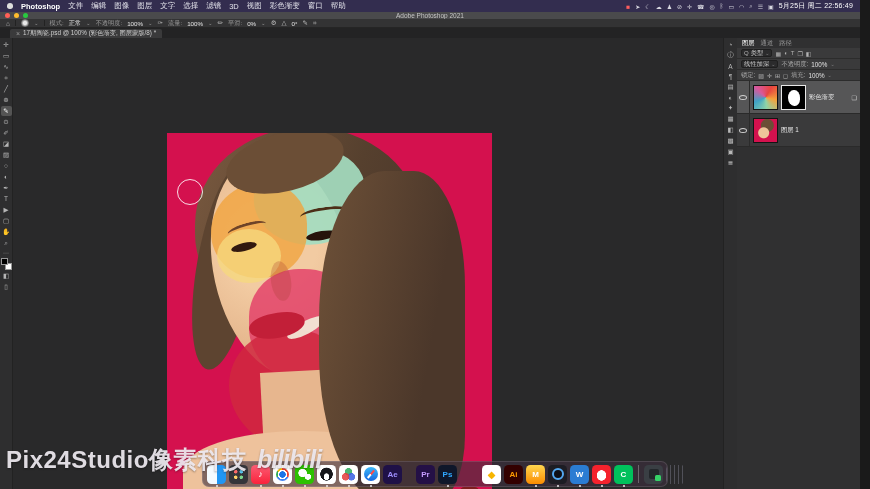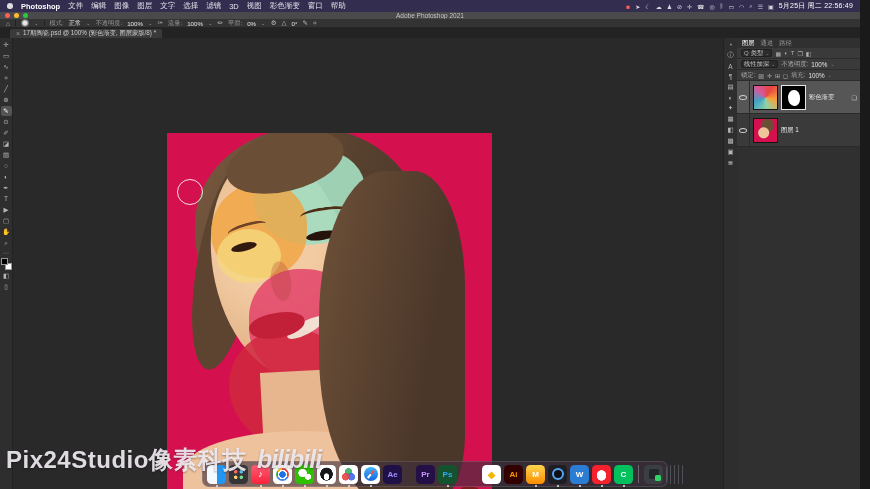--- a/index.html
+++ b/index.html
@@ -175,21 +175,21 @@
     background-image:radial-gradient(circle at 35% 62%, rgba(228,58,58,.85) 3.5px, rgba(0,0,0,0) 4px),
       radial-gradient(circle at 65% 62%, rgba(54,94,226,.85) 3.5px, rgba(0,0,0,0) 4px),
       radial-gradient(circle at 50% 36%, rgba(44,168,90,.85) 3.5px, rgba(0,0,0,0) 4px); }
   .d-safari { background:#fff; }
   .d-safari i { width:14px; height:14px; border-radius:50%;
     background:linear-gradient(180deg,#3db8f9,#1667e0); position:relative; }
   .d-safari i::after { content:""; position:absolute; left:6px; top:2px; width:1.5px; height:10px;
     background:linear-gradient(180deg,#ff4b4b 50%,#fff 50%); transform:rotate(40deg); }
   .d-ae { background:#1f1147; color:#9f8fff; }
   .d-pr { background:#241046; color:#c79bff;margin-left:11px; }
-  .d-ps { background:#14532d; color:#31a8ff; }
+  .d-ps { background:#0f172a; color:#31a8ff; }
   .d-xd { background:#7f1d1d; color:#ff61f6;margin-top:44px; }
   .d-sketch { background:#fff; color:#f7b500; font-size:10px; }
   .d-ai { background:#330000; color:#ff9a00; }
   .d-m { background:linear-gradient(180deg,#ffd54f,#fb8c00); color:#fff; }
   .d-lens { background:#1d1d24; }
   .d-lens i { width:12px; height:12px; border-radius:50%; border:2.5px solid #53a7f0; background:#0e0e14; }
   .d-w { background:#2b7cd3; color:#fff; }
   .d-qqred { background:#f5222d;
     background-image:radial-gradient(ellipse at 50% 55%, #fff 4.5px, rgba(0,0,0,0) 5px); }
   .d-c { background:#00c15c; color:#fff; }

